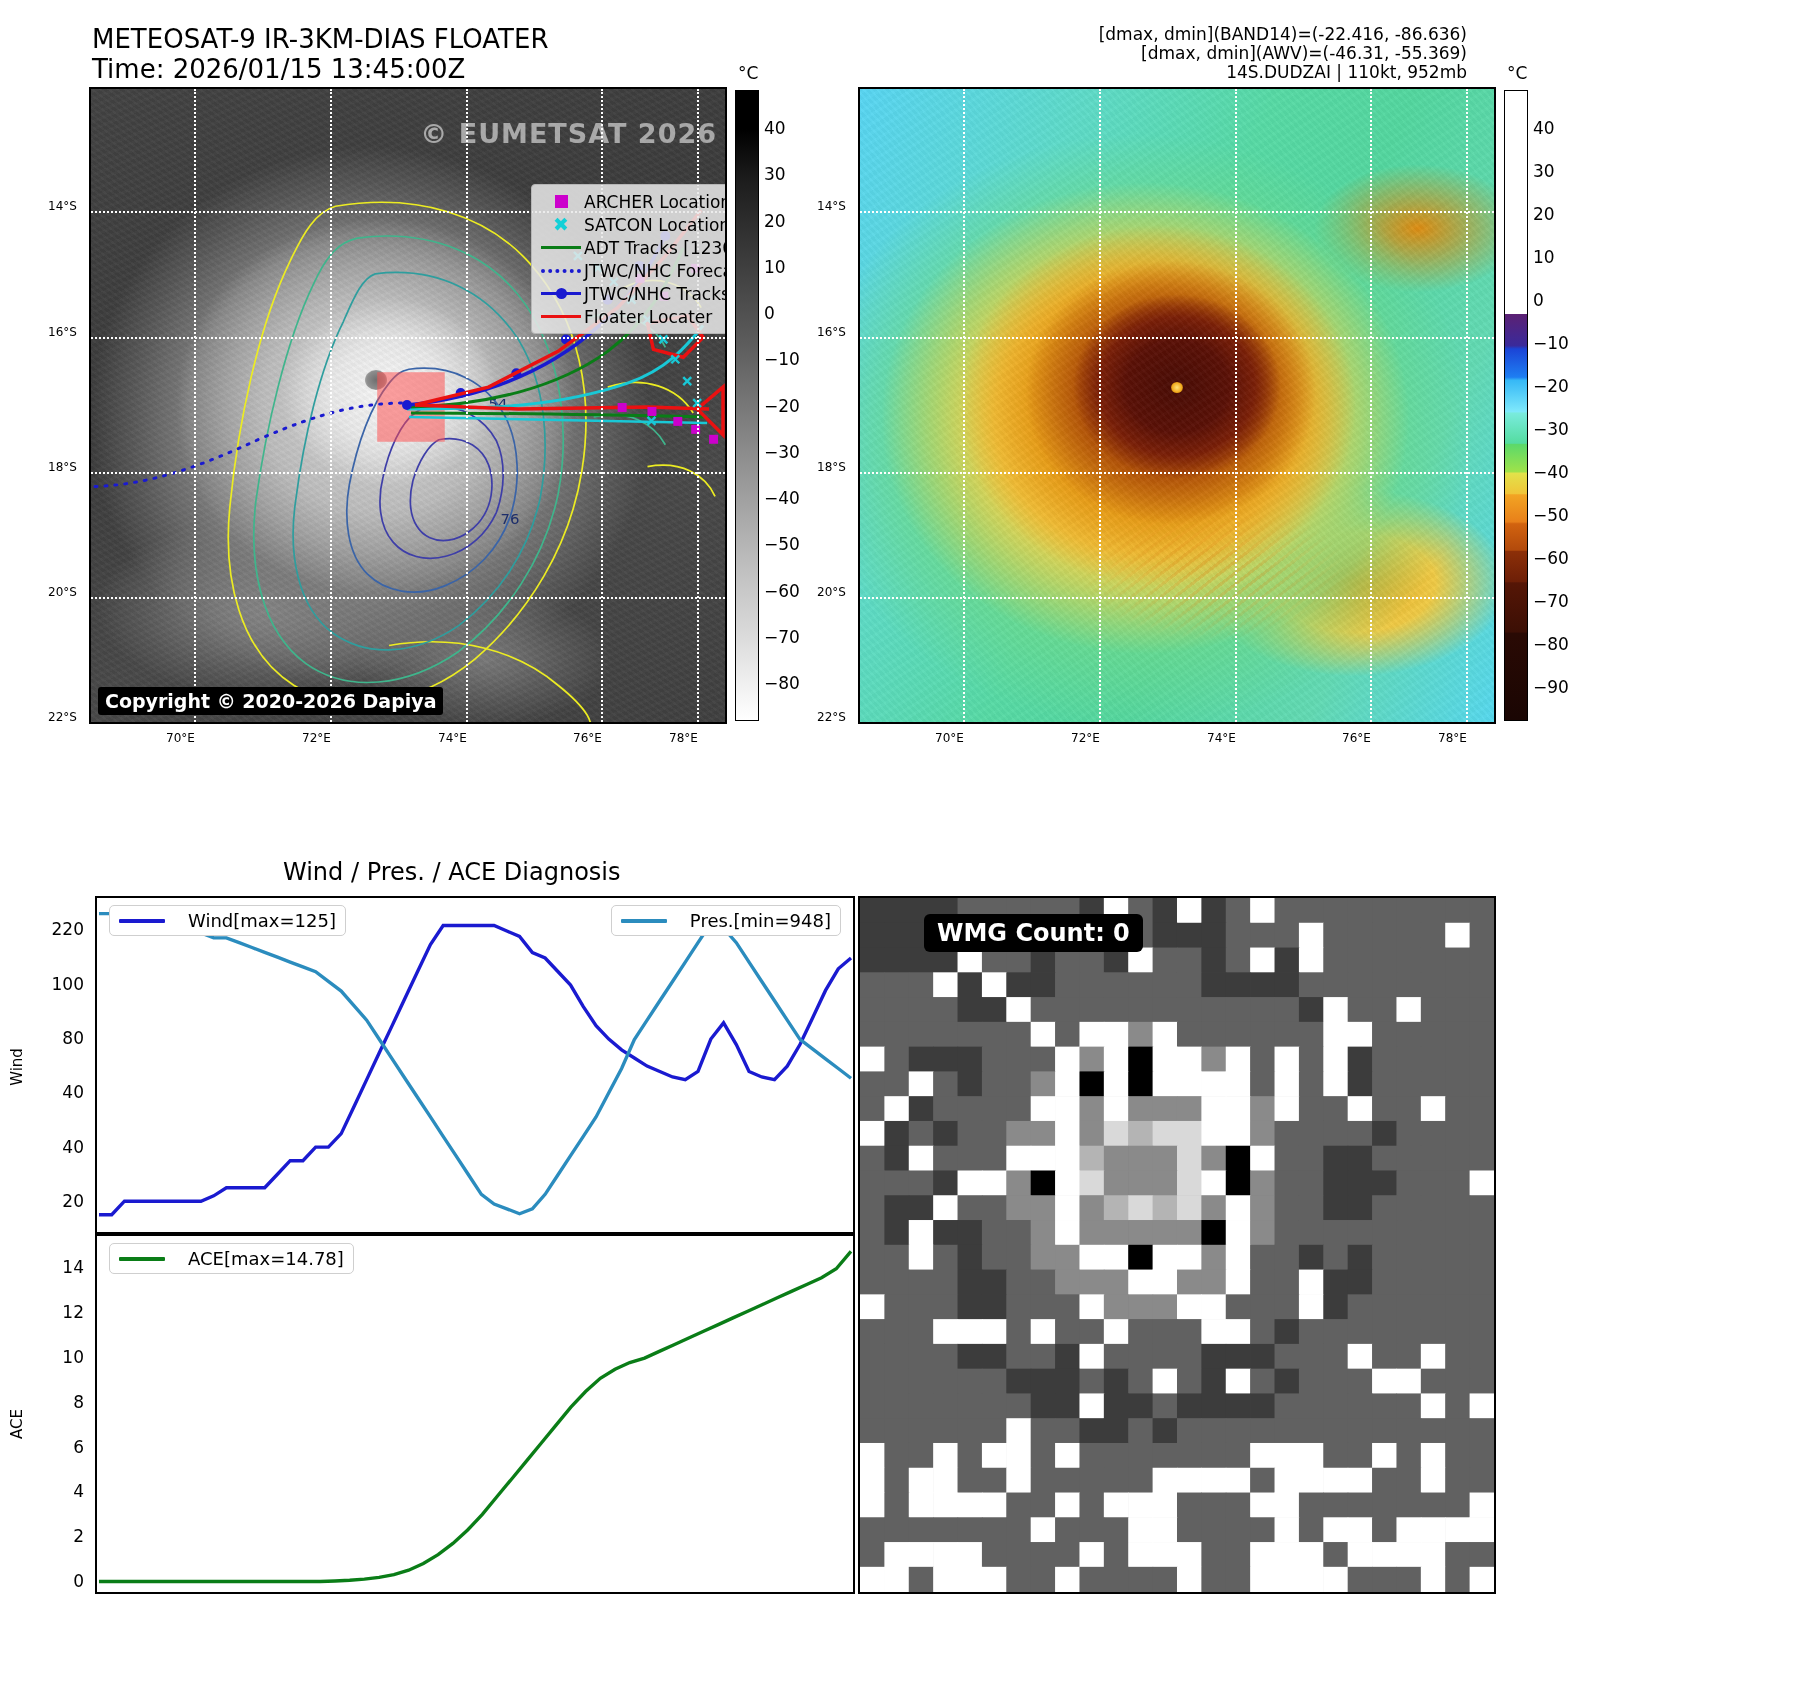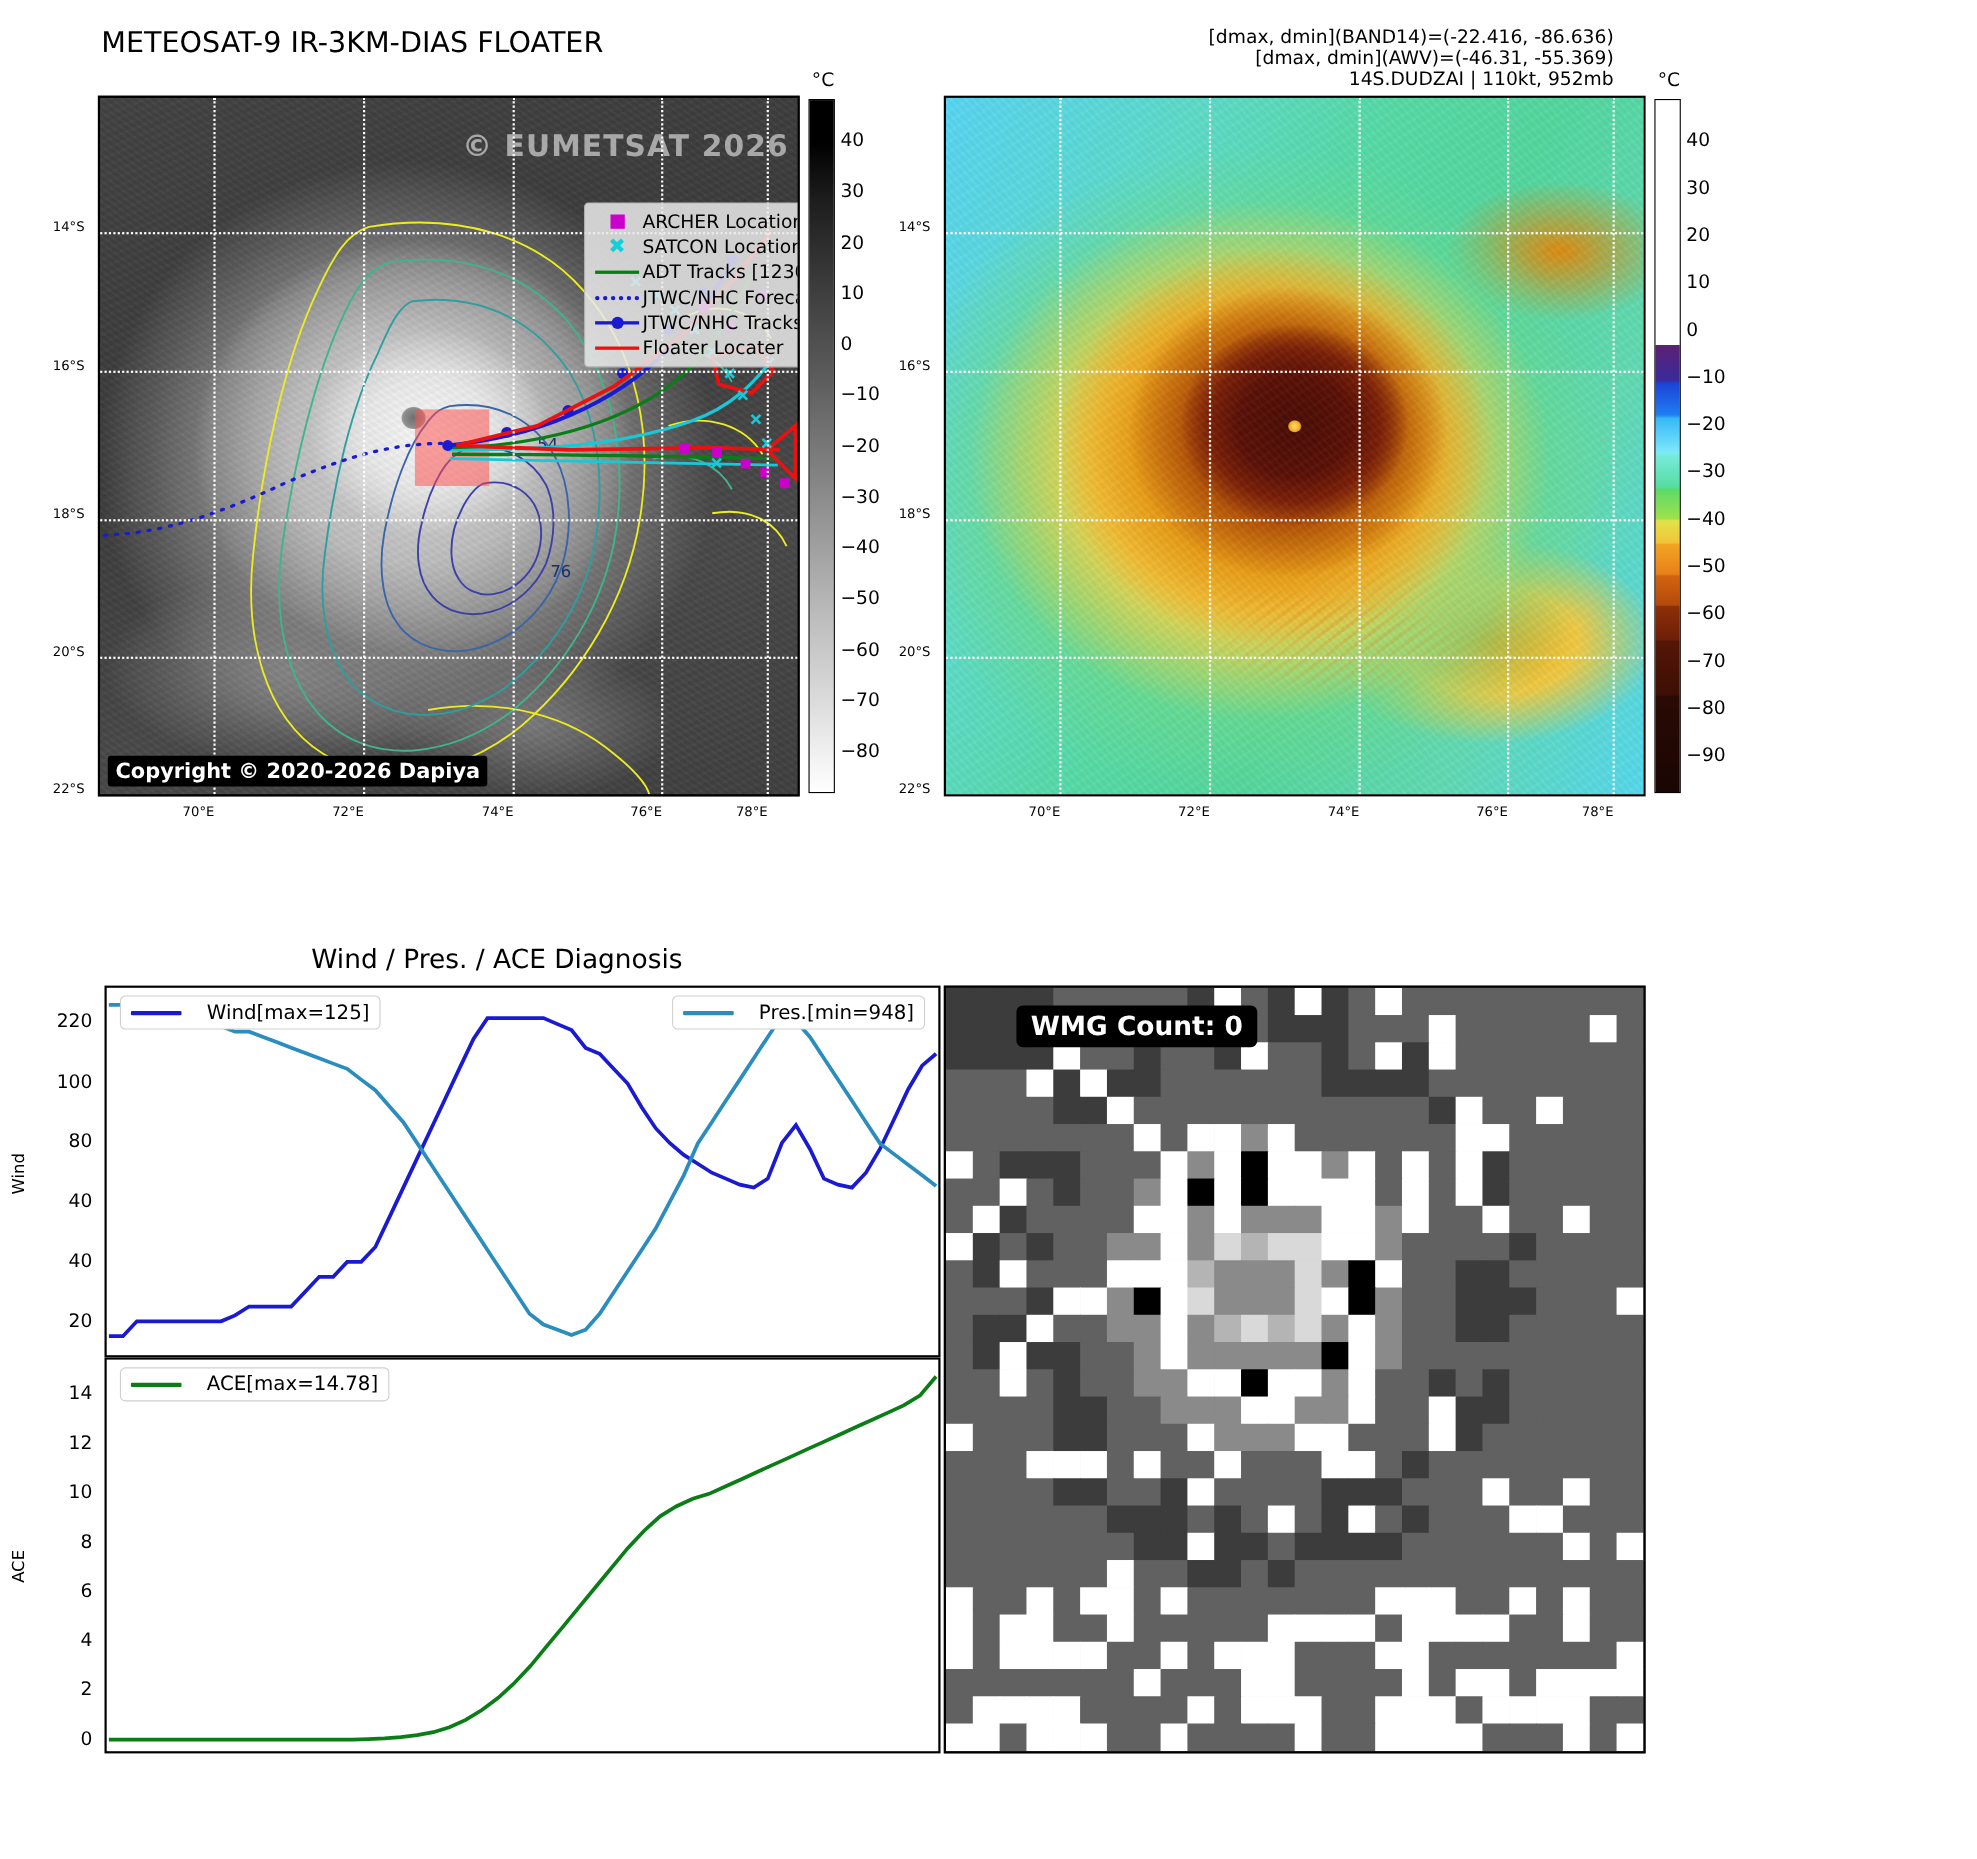--- a/index.html
+++ b/index.html
@@ -119,20 +119,21 @@
   #wmg-panel{left:858px;top:896px;width:638px;height:698px;overflow:hidden;background:#616161;}
   .wmg-badge{position:absolute;left:16px;top:16px;background:#000;color:#fff;font-weight:bold;font-size:24px;
              padding:5px 13px;border-radius:6px;z-index:9;margin-left:48px;}
 </style>
 </head>
 <body>
 
 <div class="page">
 
   <div class="t ttl" style="left:92px;top:22px;">METEOSAT-9 IR-3KM-DIAS FLOATER</div>
+  <div class="t ttl" style="left:92px;top:52px;">Time: 2026/01/15 13:45:00Z</div>
 
   <div class="t hdr-r" style="right:330px;top:22px;">[dmax, dmin](BAND14)=(-22.416, -86.636)</div>
   <div class="t hdr-r" style="right:330px;top:41px;">[dmax, dmin](AWV)=(-46.31, -55.369)</div>
   <div class="t hdr-r" style="right:330px;top:60px;">14S.DUDZAI | 110kt, 952mb</div>
 
   <div class="frame" id="ir-panel">
     <div id="ir-img">
       <div class="irbase"></div>
       <div class="irnoise"></div>
       <div class="eye"></div>

